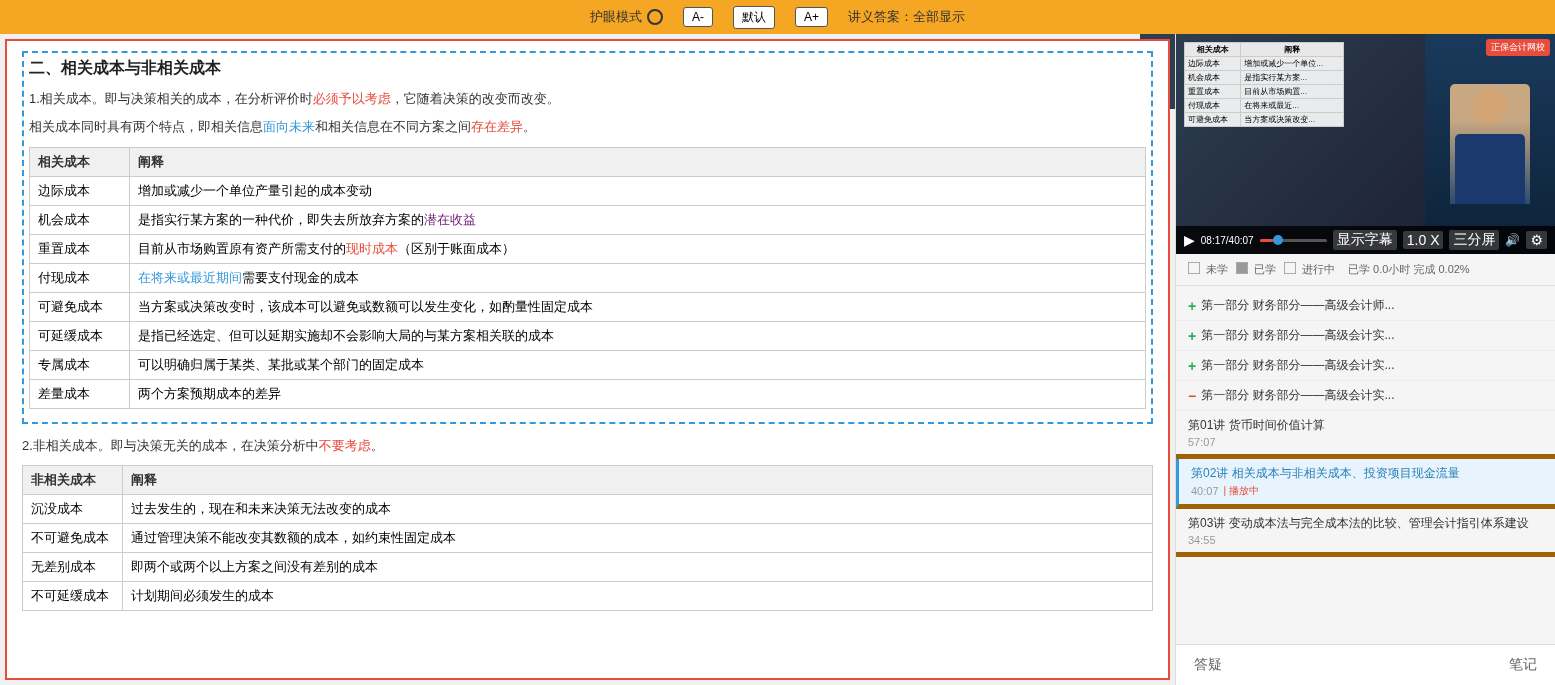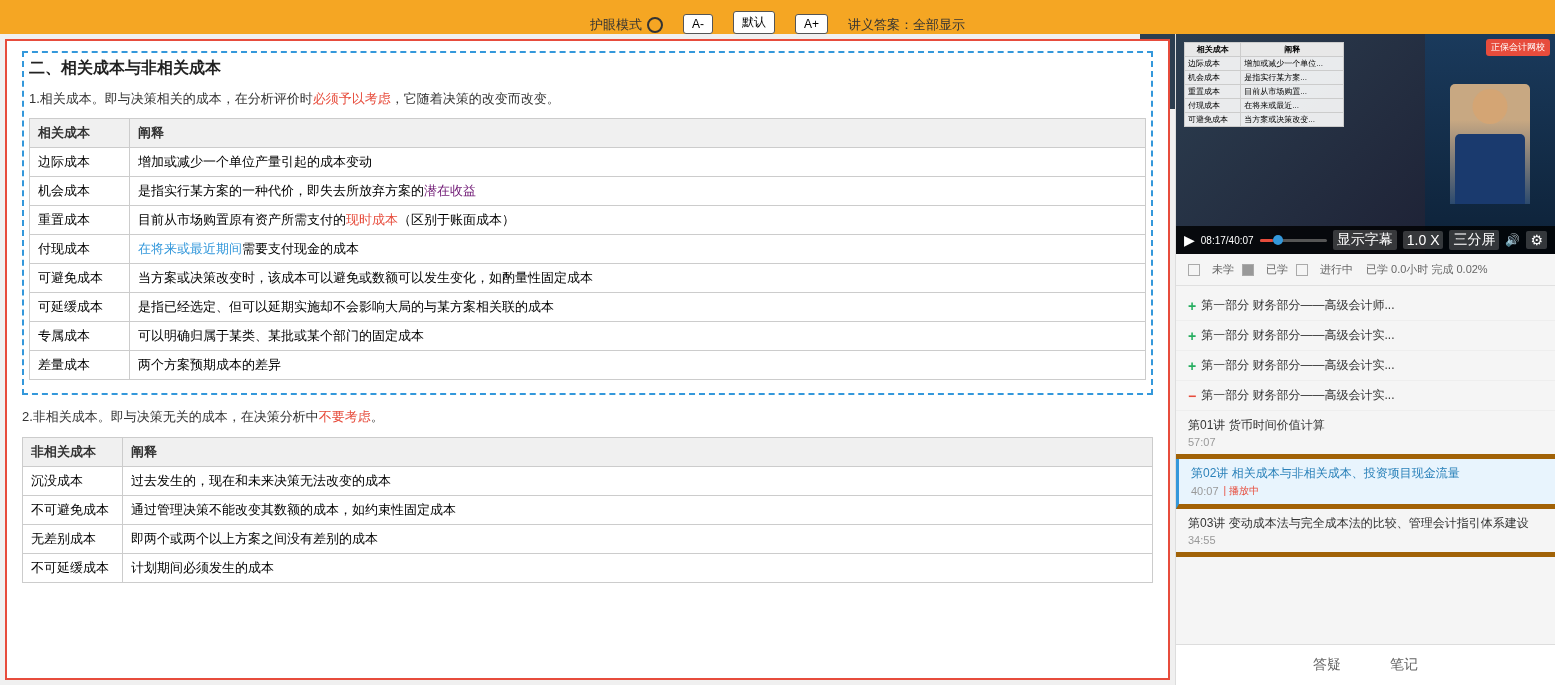--- a/index.html
+++ b/index.html
@@ -3,21 +3,21 @@
   <meta charset="utf-8">
   <style>
     * { box-sizing: border-box; margin: 0; padding: 0; }
     body { font-family: "Microsoft YaHei", "SimHei", sans-serif; font-size: 13px; background: #f0f0f0; width: 1555px; height: 685px; overflow: hidden; }
 
     
     #top-bar {
       background: #f5a623;
       height: 34px;
       display: flex;
-      align-items: flex-end;
+      align-items: center;
       justify-content: center;
       gap: 20px;
       padding: 0 20px;
     }
     #top-bar .eye-mode { color: #333; font-size: 13px; display: flex; align-items: center; gap: 5px; }
     #top-bar .circle-toggle { width: 16px; height: 16px; border-radius: 50%; border: 2px solid #333; display: inline-block; }
     #top-bar .btn-font { border: 1px solid #555; background: #fff; padding: 2px 8px; border-radius: 3px; cursor: pointer; font-size: 12px; }
     #top-bar .lecture-answers { color: #333; font-size: 13px; }
 
     
@@ -179,21 +179,21 @@
     #progress-info {
       padding: 8px 12px;
       font-size: 11px;
       color: #666;
       display: flex;
       align-items: center;
       gap: 8px;
       border-bottom: 1px solid #e0e0e0;
       flex-wrap: wrap;
     }
-    .legend-item { display: flex; align-items: center; gap: 12px; }
+    .legend-item { display: flex; gap: 6px; }
     .legend-box { width: 12px; height: 12px; border: 1px solid #aaa; }
     .legend-box.learned { background: #999; }
     .legend-box.in-progress { background: transparent; }
 
     
     #course-list {
       flex: 1;
       overflow-y: auto;
       padding: 5px 0;
     }
@@ -225,21 +225,21 @@
       border-left: 3px solid #3498db;
       color: #2980b9;
     }
     .course-item .item-title { font-weight: 500; }
     .course-item .item-meta { color: #999; font-size: 11px; display: flex; align-items: center; gap: 5px; margin-top: 2px; }
     .playing-badge { color: #e74c3c; font-size: 10px; }
 
     
     #bottom-tabs {
       display: flex;
-      justify-content: center;
+      justify-content: space-between;
       gap: 29px;
       padding: 8px;
       background: #fff;
       border-top: 1px solid #ddd;
     }
     .bottom-tab { font-size: 14px; color: #666; cursor: pointer; padding: 3px 10px; }
 
     
     .section-title { font-size: 16px; font-weight: bold; margin-bottom: 8px; color: #222; }
     .content-text { font-size: 13px; line-height: 1.8; margin-bottom: 5px; color: #333; }
@@ -308,20 +308,23 @@
   </div>
 </div>
 
 <div id="main-layout">
 
   <div id="left-content">
     <div class="dashed-box">
       <div class="section-title">二、相关成本与非相关成本</div>
       <p class="content-text">
         <span>1.相关成本。即与决策相关的成本，在分析评价时</span><span class="highlight-red">必须予以考虑</span><span>，它随着决策的改变而改变。</span>
+      </p>
+      <p class="content-text">
+        <span>相关成本同时具有两个特点，即相关信息</span><span class="highlight-blue">面向未来</span><span>和相关信息在不同方案之间</span><span class="highlight-red">存在差异</span><span>。</span>
       </p>
       <table class="cost-table">
         <thead>
           <tr>
             <th>相关成本</th>
             <th>阐释</th>
           </tr>
         </thead>
         <tbody id="related-cost-tbody">
         <tr>

